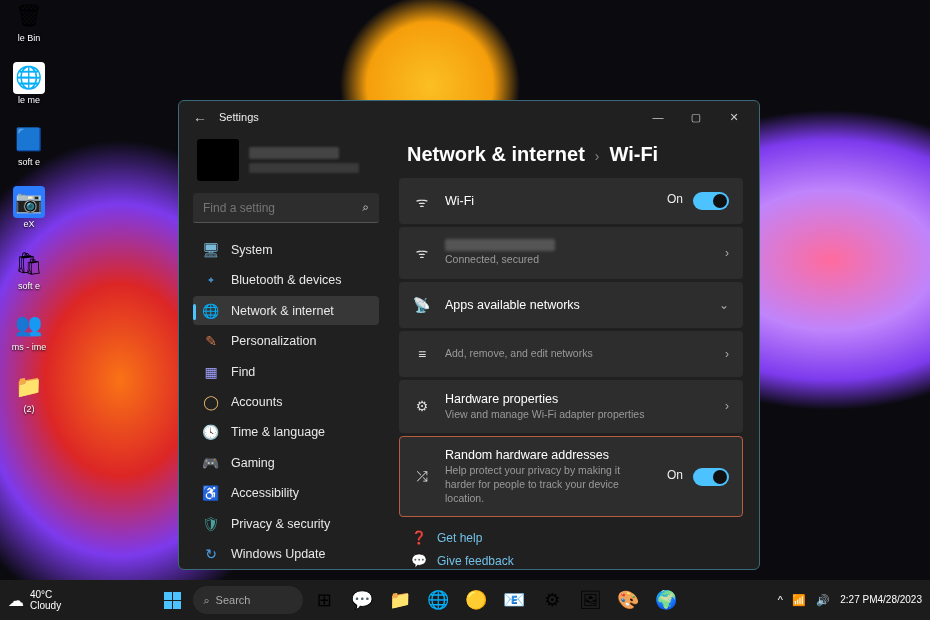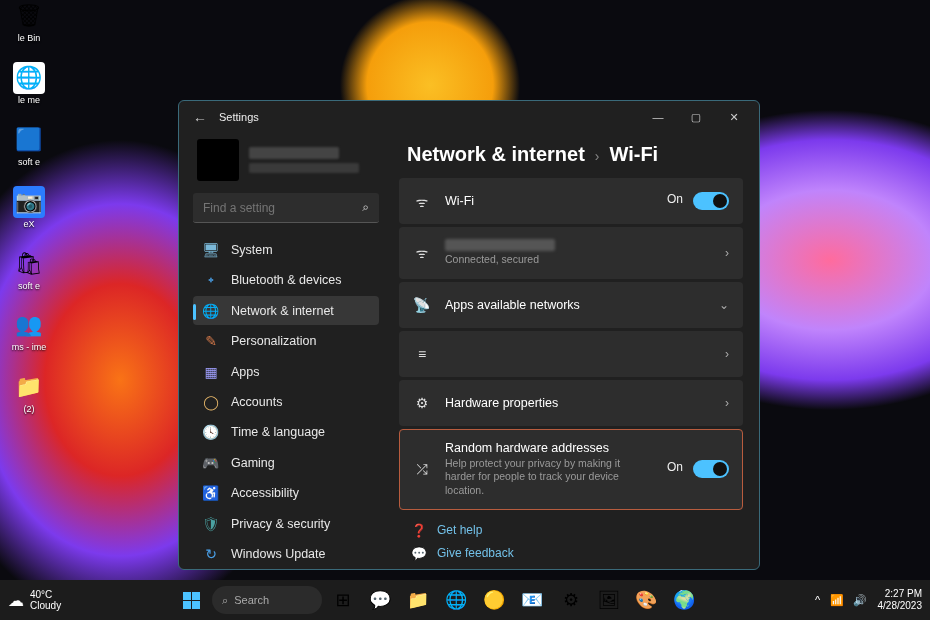--- a/index.html
+++ b/index.html
@@ -94,21 +94,21 @@
 .taskbar {
   position: absolute; left: 0; right: 0; bottom: 0; height: 40px;
   background: #1c1c1c; display: flex; align-items: center; padding: 0 8px;
 }
 .tb-left { display: flex; align-items: center; gap: 6px; color: #fff; font-size: 10px; }
 .tb-weather-icon { font-size: 16px; }
 .tb-center { flex: 1; display: flex; justify-content: center; align-items: center; gap: 4px; }
 .tb-item { width: 34px; height: 34px; display: flex; align-items: center; justify-content: center; border-radius: 4px; font-size: 18px; }
 .tb-search { width: 110px; height: 28px; background: #2b2b2b; border-radius: 14px; display: flex; align-items: center; padding: 0 10px; color: #aaa; font-size: 11px; gap: 6px; }
 .tb-right { display: flex; align-items: center; gap: 10px; color: #fff; font-size: 11px; }
-.tb-clock { display: flex; flex-direction: column; align-items: flex-end; font-size: 10px; line-height: 1.2; }
+.tb-clock { display: flex; flex-direction: row; align-items: flex-end; font-size: 10px; line-height: 1.2; }
 .win-logo { display: grid; grid-template: 8px 8px / 8px 8px; gap: 1px; }
 .win-logo span { background: #4cc2ff; }
 </style>
 </head>
 <body>
 
 <div class="desktop"></div>
 
 <div class="desktop-icons">
   <div class="desktop-icon">
@@ -180,21 +180,21 @@
         <div class="nav-item selected">
             <span class="nav-icon" style="color:#4cc2ff">🌐</span>
             <span>Network &amp; internet</span>
           </div>
         <div class="nav-item">
             <span class="nav-icon" style="color:#d97b4a">✎</span>
             <span>Personalization</span>
           </div>
         <div class="nav-item">
             <span class="nav-icon" style="color:#a0a0ff">▦</span>
-            <span>Apps</span>
+            <span>Find</span>
           </div>
         <div class="nav-item">
             <span class="nav-icon" style="color:#e8b86a">◯</span>
             <span>Accounts</span>
           </div>
         <div class="nav-item">
             <span class="nav-icon" style="color:#7ab8d8">🕓</span>
             <span>Time &amp; language</span>
           </div>
         <div class="nav-item">
@@ -253,30 +253,32 @@
               <span class="card-title">Apps available networks</span>
             </div>
           <div class="card-trail">
               <span class="chev">⌄</span>
             </div>
         </div>
 
         <div class="card">
           <span class="card-icon">≡</span>
           <div class="card-body">
+            <span class="card-sub">Add, remove, and edit networks</span>
           </div>
           <div class="card-trail">
               <span class="chev">›</span>
             </div>
         </div>
 
         <div class="card">
           <span class="card-icon">⚙</span>
           <div class="card-body">
             <span class="card-title">Hardware properties</span>
+            <span class="card-sub">View and manage Wi-Fi adapter properties</span>
           </div>
           <div class="card-trail">
               <span class="chev">›</span>
             </div>
         </div>
 
         <div class="card highlighted">
           <span class="card-icon">⤮</span>
           <div class="card-body">
             <span class="card-title">Random hardware addresses</span>

